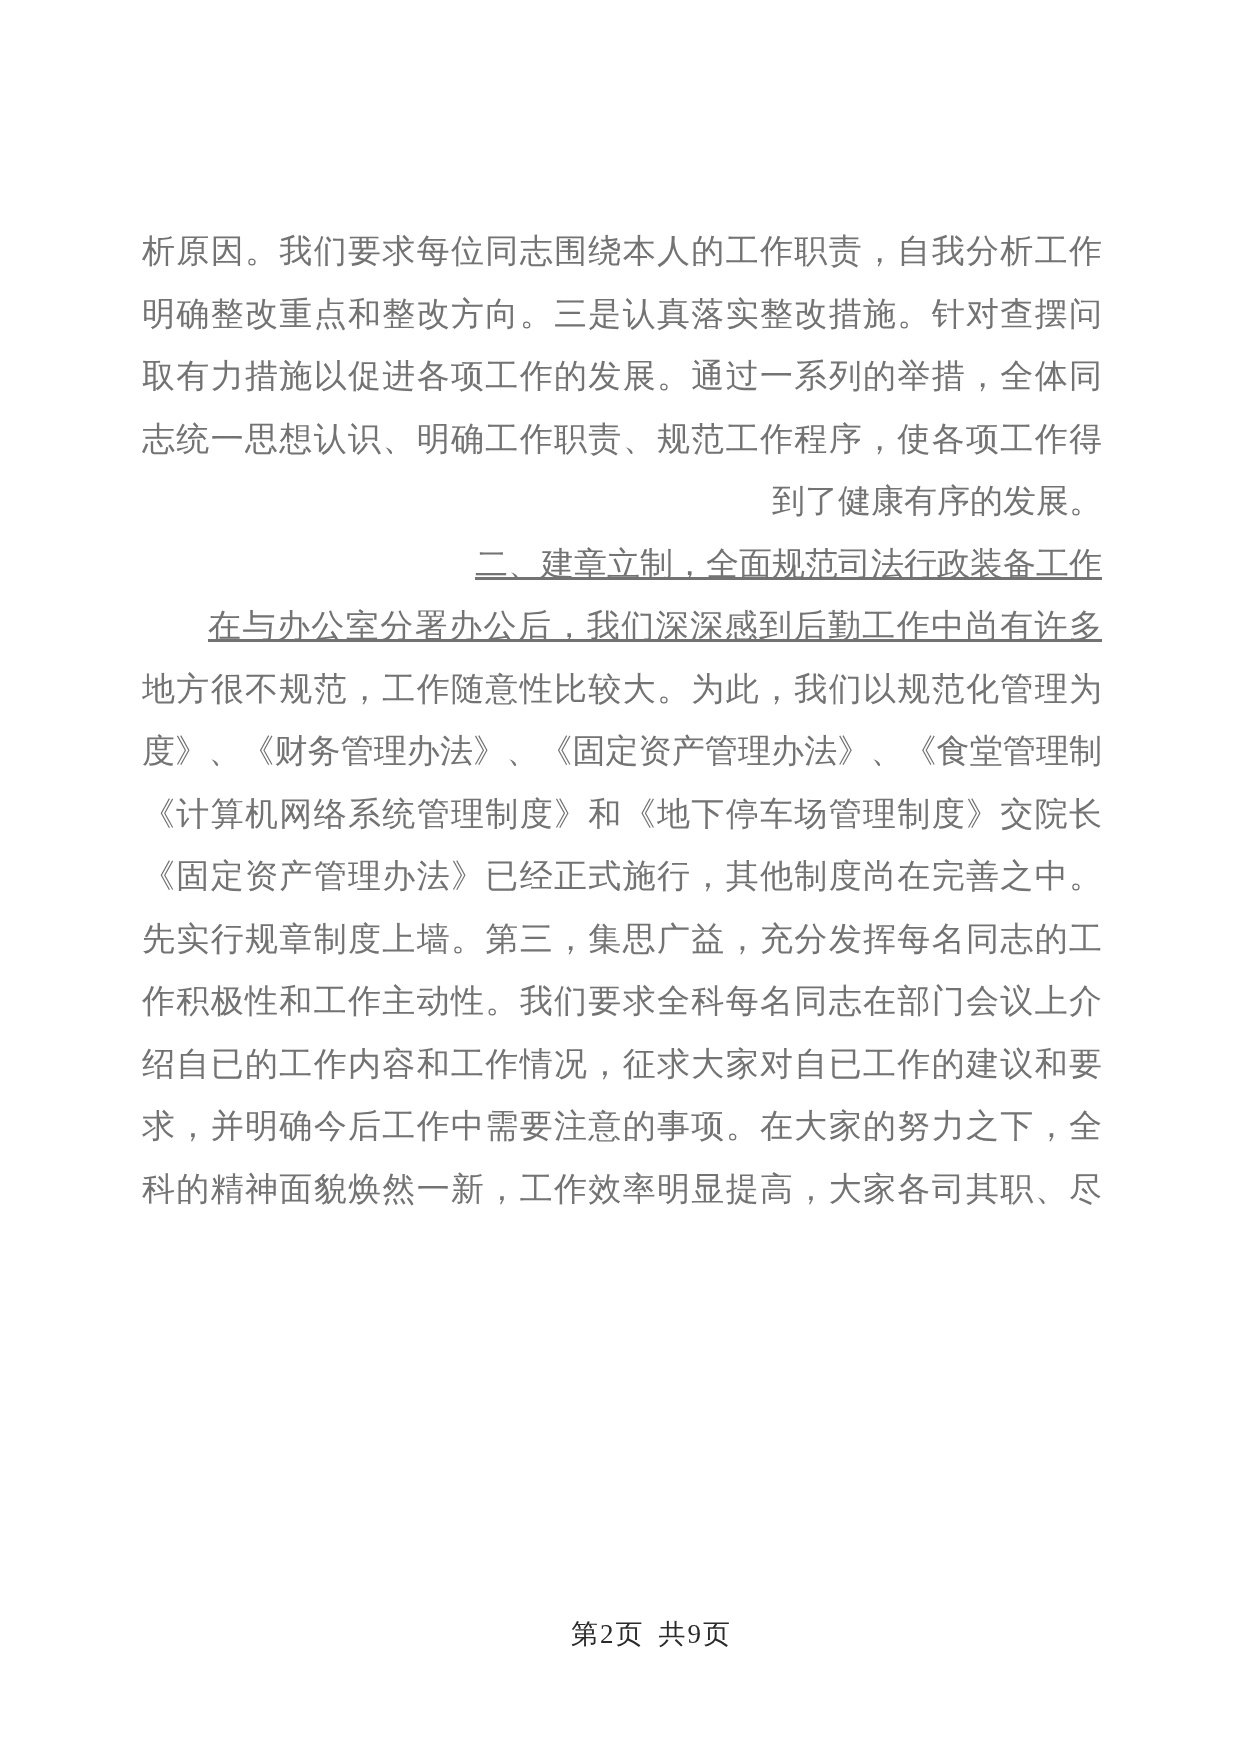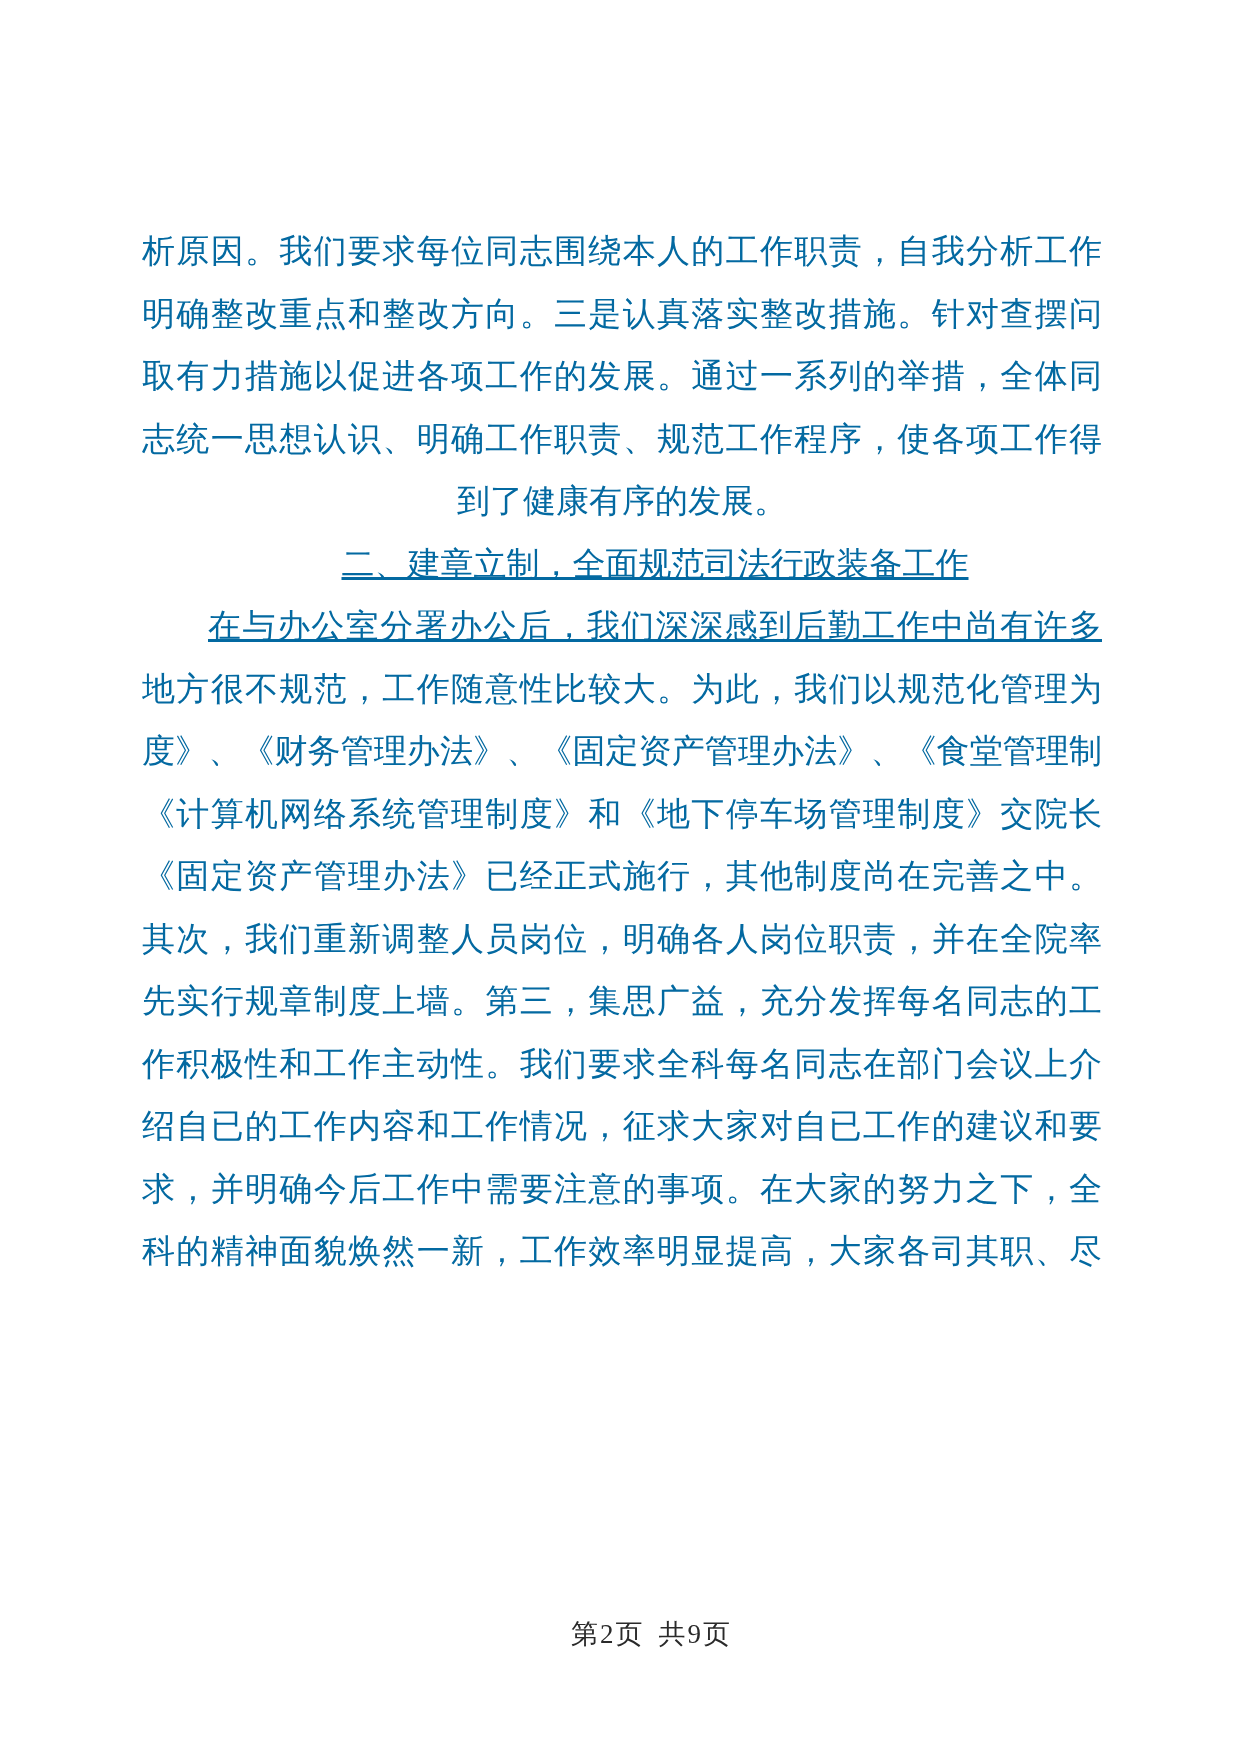--- a/index.html
+++ b/index.html
@@ -14,27 +14,27 @@
     background: #ffffff;
     overflow: hidden;
     font-family: "Liberation Serif", "DejaVu Serif", serif;
   }
   .body-text {
     position: absolute;
     left: 142px;
     top: 220px;
     width: 960px;
     font-size: 33px;
-    color: #0369a1;
+    color: #737373;
     font-weight: 400;
   }
   .line {
     height: 62.5px;
     line-height: 62.5px;
-    text-align: center;
+    text-align: right;
     white-space: normal;
     overflow: hidden;
   }
   .line.just {
     text-align: justify;
     text-align-last: justify;
     text-justify: inter-character;
   }
   .line.indent {
     padding-left: 66px;
@@ -64,21 +64,20 @@
     <div class="line just">明确整改重点和整改方向。三是认真落实整改措施。针对查摆问</div>
     <div class="line just">取有力措施以促进各项工作的发展。通过一系列的举措，全体同</div>
     <div class="line just">志统一思想认识、明确工作职责、规范工作程序，使各项工作得</div>
     <div class="line">到了健康有序的发展。</div>
     <div class="line indent">二、建章立制，全面规范司法行政装备工作</div>
     <div class="line indent just">在与办公室分署办公后，我们深深感到后勤工作中尚有许多</div>
     <div class="line just">地方很不规范，工作随意性比较大。为此，我们以规范化管理为</div>
     <div class="line just">度》、《财务管理办法》、《固定资产管理办法》、《食堂管理制度》、</div>
     <div class="line just">《计算机网络系统管理制度》和《地下停车场管理制度》交院长</div>
     <div class="line just">《固定资产管理办法》已经正式施行，其他制度尚在完善之中。</div>
-    <div class="line just">其次，我们重新调整人员岗位，明确各人岗位职责，并在全院率</div>
     <div class="line just">先实行规章制度上墙。第三，集思广益，充分发挥每名同志的工</div>
     <div class="line just">作积极性和工作主动性。我们要求全科每名同志在部门会议上介</div>
     <div class="line just">绍自已的工作内容和工作情况，征求大家对自已工作的建议和要</div>
     <div class="line just">求，并明确今后工作中需要注意的事项。在大家的努力之下，全</div>
     <div class="line just">科的精神面貌焕然一新，工作效率明显提高，大家各司其职、尽</div>
   </div>
 
   <div class="footer">
     <span class="pg-cur">第2页</span><span class="pg-tot">共9页</span>
   </div>

